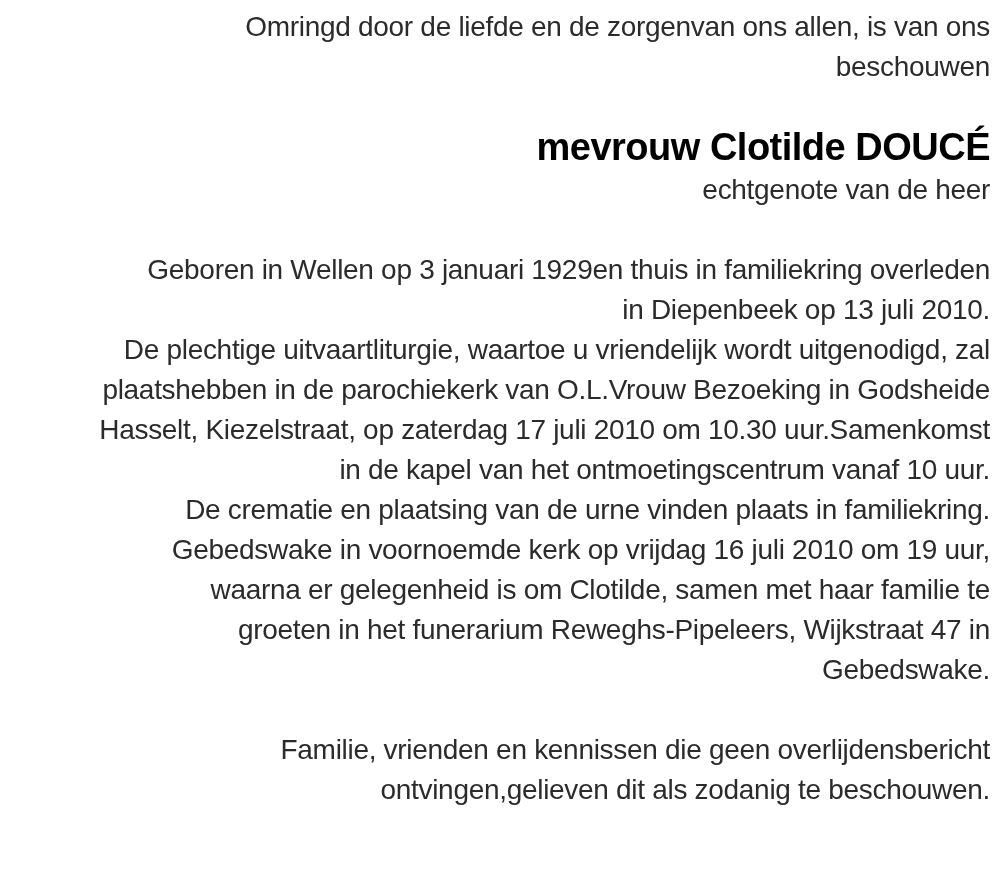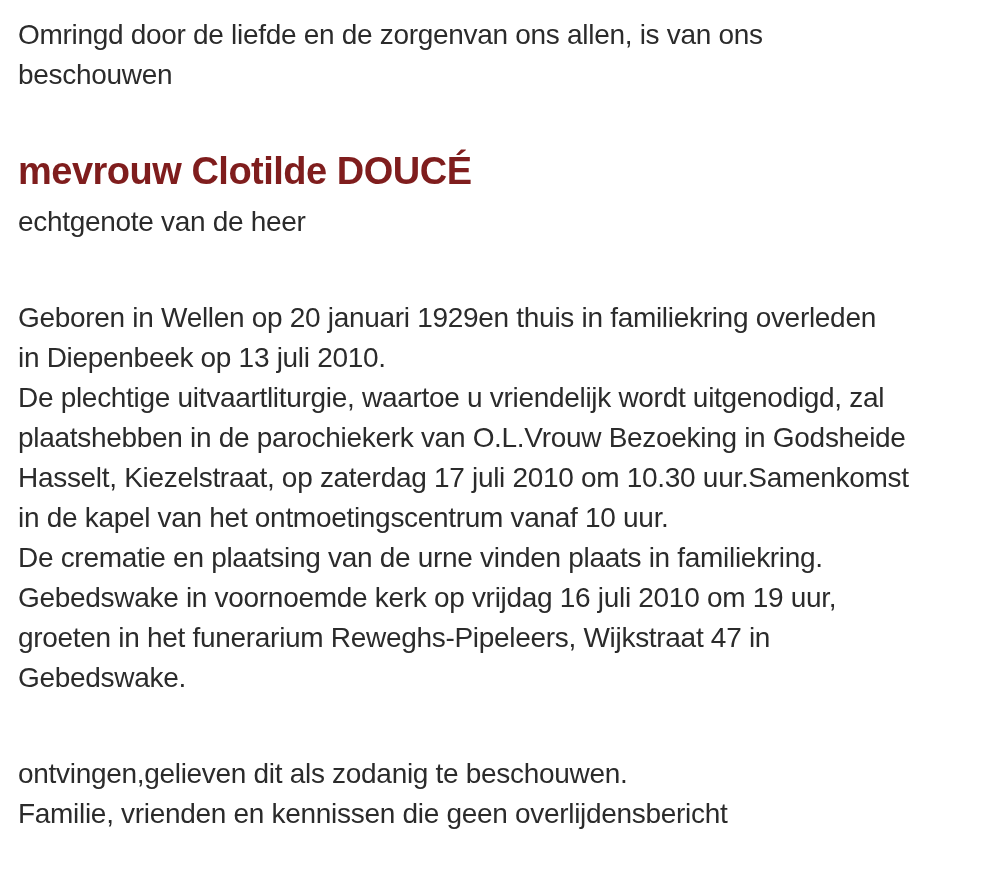--- a/index.html
+++ b/index.html
@@ -10,21 +10,22 @@
     width: 1000px;
     height: 870px;
     overflow: hidden;
     background: #ffffff;
     font-family: "Liberation Sans", "DejaVu Sans", sans-serif;
   }
   .doc {
     padding: 7px 10px 0 10px;
   }
   .block {
-    margin: 8px;
+    margin: 0;
+    text-align: right;
   }
   .line {
     display: block;
     white-space: pre;
   }
   .body .line {
     font-size: 28px;
     line-height: 40px;
     letter-spacing: -0.3px;
     font-weight: 400;
@@ -44,37 +45,38 @@
 </style>
 </head>
 <body style="background: rgb(255, 255, 255); color: rgb(43, 43, 43);">
 
 <div class="doc">
     <div class="block body">
       <span class="line">Omringd door de liefde en de zorgenvan ons allen, is van ons</span>
       <span class="line">beschouwen</span>
     </div>
     <div class="block spacer-small"></div>
-    <div class="block title" style="color: #7f1d1d;">
+    <div class="block title" style="color: #000000;">
       <span class="line">mevrouw Clotilde DOUCÉ</span>
     </div>
     <div class="block body">
       <span class="line">echtgenote van de heer</span>
     </div>
     <div class="block spacer"></div>
     <div class="block body">
-      <span class="line">Geboren in Wellen op 20 januari 1929en thuis in familiekring overleden</span>
+      <span class="line">Geboren in Wellen op 3 januari 1929en thuis in familiekring overleden</span>
       <span class="line">in Diepenbeek op 13 juli 2010.</span>
       <span class="line">De plechtige uitvaartliturgie, waartoe u vriendelijk wordt uitgenodigd, zal</span>
       <span class="line">plaatshebben in de parochiekerk van O.L.Vrouw Bezoeking in Godsheide</span>
       <span class="line">Hasselt, Kiezelstraat, op zaterdag 17 juli 2010 om 10.30 uur.Samenkomst</span>
       <span class="line">in de kapel van het ontmoetingscentrum vanaf 10 uur.</span>
       <span class="line">De crematie en plaatsing van de urne vinden plaats in familiekring.</span>
       <span class="line">Gebedswake in voornoemde kerk op vrijdag 16 juli 2010 om 19 uur,</span>
+      <span class="line">waarna er gelegenheid is om Clotilde, samen met haar familie te</span>
       <span class="line">groeten in het funerarium Reweghs-Pipeleers, Wijkstraat 47 in</span>
       <span class="line">Gebedswake.</span>
     </div>
     <div class="block spacer"></div>
     <div class="block body">
+      <span class="line">Familie, vrienden en kennissen die geen overlijdensbericht</span>
       <span class="line">ontvingen,gelieven dit als zodanig te beschouwen.</span>
-      <span class="line">Familie, vrienden en kennissen die geen overlijdensbericht</span>
     </div>
   </div>
 
 </body></html>

